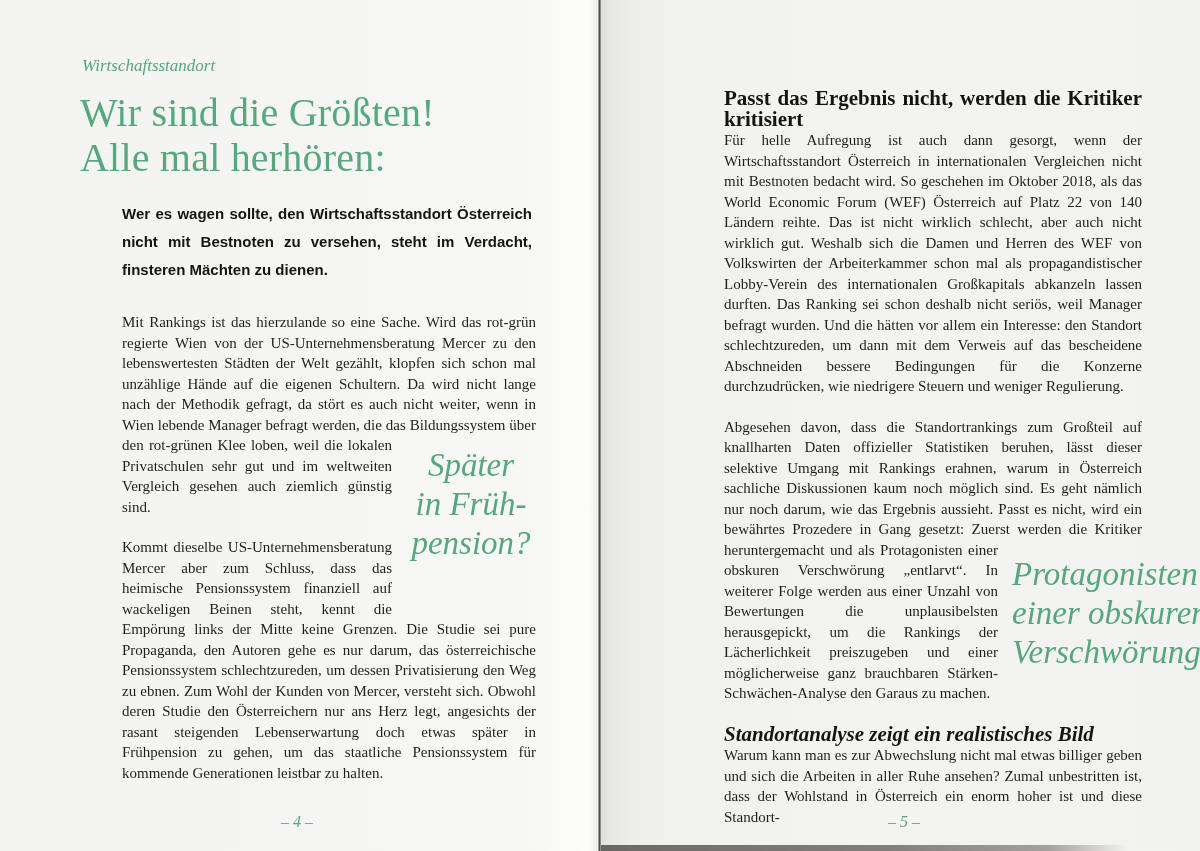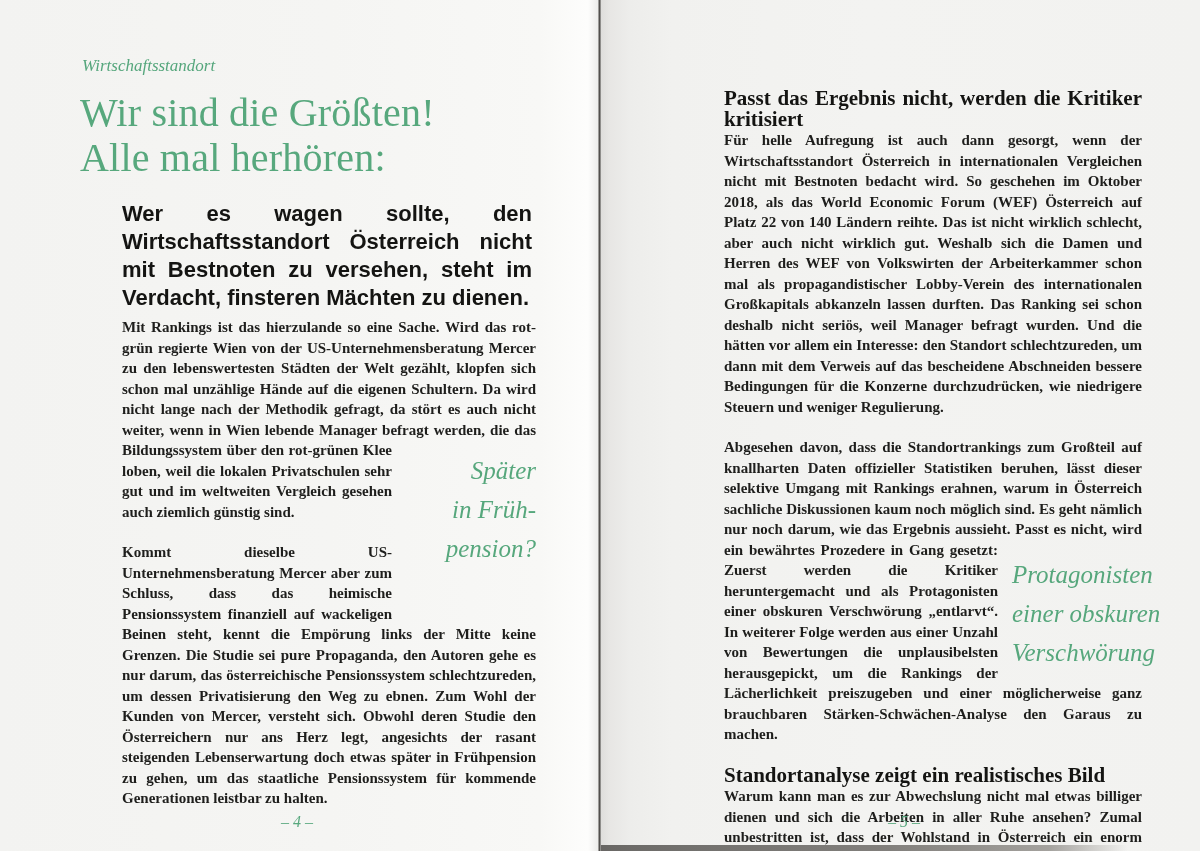--- a/index.html
+++ b/index.html
@@ -33,49 +33,49 @@
   .kicker {
     font-style:italic; font-size:17px; line-height:20px;
     color:#55a67c; margin:0 0 14px 0;
   }
   .title { margin:0 0 20px -2px; }
   .title span {
     display:block; font-size:40px; line-height:45px;
     font-weight:normal; color:#57a87d; letter-spacing:0.2px;
   }
   .intro {
-    margin:0 0 5px 40px; width:410px;
+    margin:0 0 28px 40px; width:410px;
     font-family:"Liberation Sans", sans-serif;
-    font-weight:bold; font-size:22px; line-height:28px;
+    font-weight:bold; font-size:15px; line-height:28px;
     text-align:justify; color:#141412;
   }
   .body-col {
     margin-left:40px; width:414px;
     font-size:15px; line-height:20.5px;
     text-align:justify;
   }
   .body-col-right {
     margin-left:0; width:418px;
     font-size:15px; line-height:20.5px;
     text-align:justify;
   }
-  .body-col p, .body-col-right p { margin:0 0 20px 0;font-weight:bold; }
+  .body-col p, .body-col-right p { margin:0 0 20px 0; }
   .section-heading {
     font-size:21px; line-height:20.5px; font-weight:bold;
     margin:0 0 1px 0; color:#141412;
   }
-  .section-heading.second { margin-top:15px; }
+  .section-heading.second { margin-top:15px;font-style:italic; }
   .pq-strut { float:right; width:0; }
   .pq-strut-left { height:134px; }
   .pq-strut-right { height:455px; }
   .pullquote {
     float:right; clear:right;
     width:130px;
-    font-style:italic; font-size:25px; line-height:39px;
-    color:#56a77c; white-space:pre; text-align:right;
+    font-style:italic; font-size:33px; line-height:39px;
+    color:#56a77c; white-space:pre; text-align:center;
     overflow:visible;
   }
   .pq-left-col  { margin:0 0 44px 14px; }
   .pq-right-col { margin:12px 0 10px 14px; }
   .pagenum {
     position:absolute; bottom:20px;
     font-style:italic; font-size:16px; color:#58a87e;
     text-align:center;
   }
   .pagenum-left  { left:122px; width:350px; }
@@ -107,20 +107,20 @@
   <div class="page page-right">
     <div class="body-col-right">
       <div class="pq-strut pq-strut-right"></div>
       <div class="pullquote pq-right-col">Protagonisten
 einer obskuren
 Verschwörung</div>
       <h3 class="section-heading">Passt das Ergebnis nicht, werden die Kritiker kritisiert</h3>
       <p>Für helle Aufregung ist auch dann gesorgt, wenn der Wirtschaftsstandort Österreich in internationalen Vergleichen nicht mit Bestnoten bedacht wird. So geschehen im Oktober 2018, als das World Economic Forum (WEF) Österreich auf Platz 22 von 140 Ländern reihte. Das ist nicht wirklich schlecht, aber auch nicht wirklich gut. Weshalb sich die Damen und Herren des WEF von Volkswirten der Arbeiterkammer schon mal als propagandistischer Lobby-Verein des internationalen Großkapitals abkanzeln lassen durften. Das Ranking sei schon deshalb nicht seriös, weil Manager befragt wurden. Und die hätten vor allem ein Interesse: den Standort schlechtzureden, um dann mit dem Verweis auf das bescheidene Abschneiden bessere Bedingungen für die Konzerne durchzudrücken, wie niedrigere Steuern und weniger Regulierung.</p>
       <p>Abgesehen davon, dass die Standortrankings zum Großteil auf knallharten Daten offizieller Statistiken beruhen, lässt dieser selektive Umgang mit Rankings erahnen, warum in Österreich sachliche Diskussionen kaum noch möglich sind. Es geht nämlich nur noch darum, wie das Ergebnis aussieht. Passt es nicht, wird ein bewährtes Prozedere in Gang gesetzt: Zuerst werden die Kritiker heruntergemacht und als Protagonisten einer obskuren Verschwörung „entlarvt“. In weiterer Folge werden aus einer Unzahl von Bewertungen die unplausibelsten herausgepickt, um die Rankings der Lächerlichkeit preiszugeben und einer möglicherweise ganz brauchbaren Stärken-Schwächen-Analyse den Garaus zu machen.</p>
       <h3 class="section-heading second">Standortanalyse zeigt ein realistisches Bild</h3>
-      <p>Warum kann man es zur Abwechslung nicht mal etwas billiger dienen und sich die Arbeiten in aller Ruhe ansehen? Zumal unbestritten ist, dass der Wohlstand in Österreich ein enorm hoher ist und diese Standort-</p>
+      <p>Warum kann man es zur Abwechslung nicht mal etwas billiger geben und sich die Arbeiten in aller Ruhe ansehen? Zumal unbestritten ist, dass der Wohlstand in Österreich ein enorm hoher ist und diese Standort-</p>
     </div>
     <div class="pagenum pagenum-right">– 5 –</div>
   </div>
 
   <div class="spine-line"></div>
   <div class="book-bottom-edge"></div>
 </div>
 
 </body></html>

